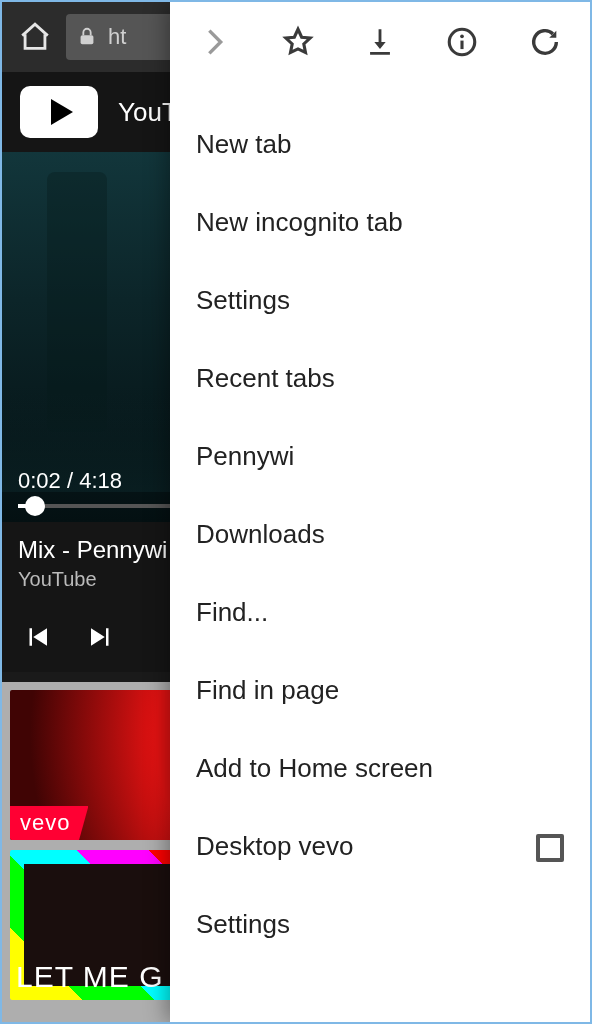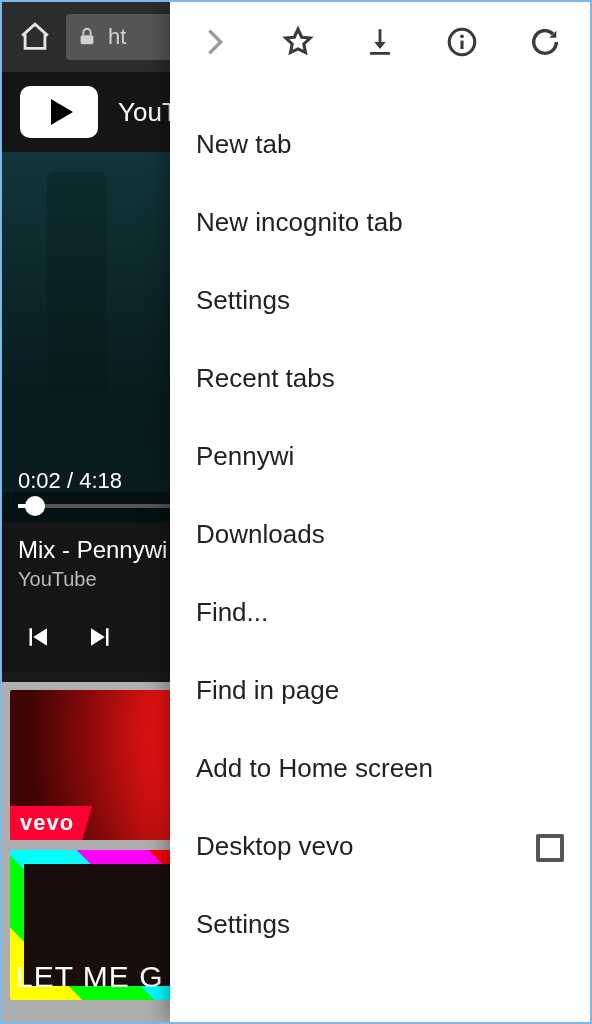--- a/index.html
+++ b/index.html
@@ -64,21 +64,21 @@
     background:#151515;display:flex;align-items:center;padding-left:20px;gap:34px;
   }
   .player-ctrl span{display:flex;}
   .thumbs{
     position:absolute;left:0;top:680px;right:0;bottom:0;background:#aeaeae;
     padding:8px 8px;display:flex;flex-direction:column;gap:10px;overflow:hidden;
   }
   .thumb{position:relative;height:150px;border-radius:2px;overflow:hidden;}
   .thumb.a{background:radial-gradient(circle at 60% 30%,#e31212 0 55%,#400404 90%);} 
   .thumb .vevo{position:absolute;left:0;bottom:0;background:#ff0033;color:#fff;
-    font-family:Arial,sans-serif;font-weight:bold;font-size:22px;letter-spacing:1px;
+    font-family:Arial,sans-serif;font-weight:normal;font-size:22px;letter-spacing:1px;
     padding:4px 18px 4px 10px;clip-path:polygon(0 0,100% 0,88% 100%,0 100%);}
   .thumb.b{background:linear-gradient(45deg,#ff0 0 10%,#0f0 10% 20%,#0ff 20% 30%,#f0f 30% 40%,#f00 40% 50%,#ff0 50% 60%,#0f0 60% 70%,#0ff 70% 80%);} 
   .thumb.b .inner{position:absolute;inset:14px;background:#1a0e0d;}
   .thumb.b .caption{position:absolute;left:6px;bottom:6px;color:#fff;font-family:Impact,sans-serif;font-size:30px;letter-spacing:1px;}
   
   .menu{
     position:absolute;right:0;top:0;bottom:0;width:420px;
     background:#fff;box-shadow:-4px 0 20px rgba(0,0,0,.35);
     display:flex;flex-direction:column;
   }

